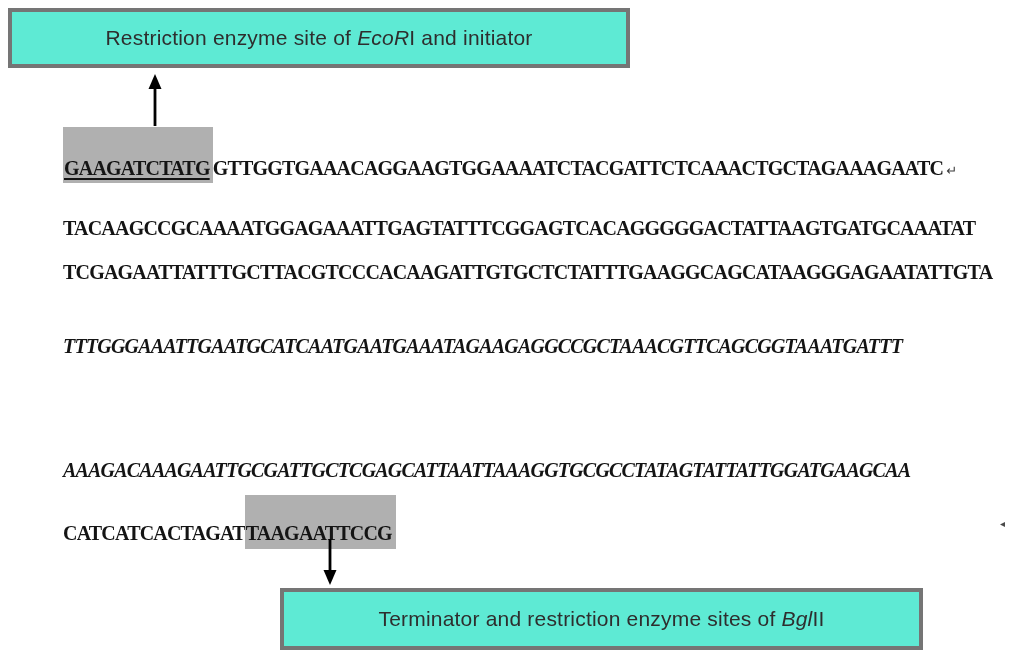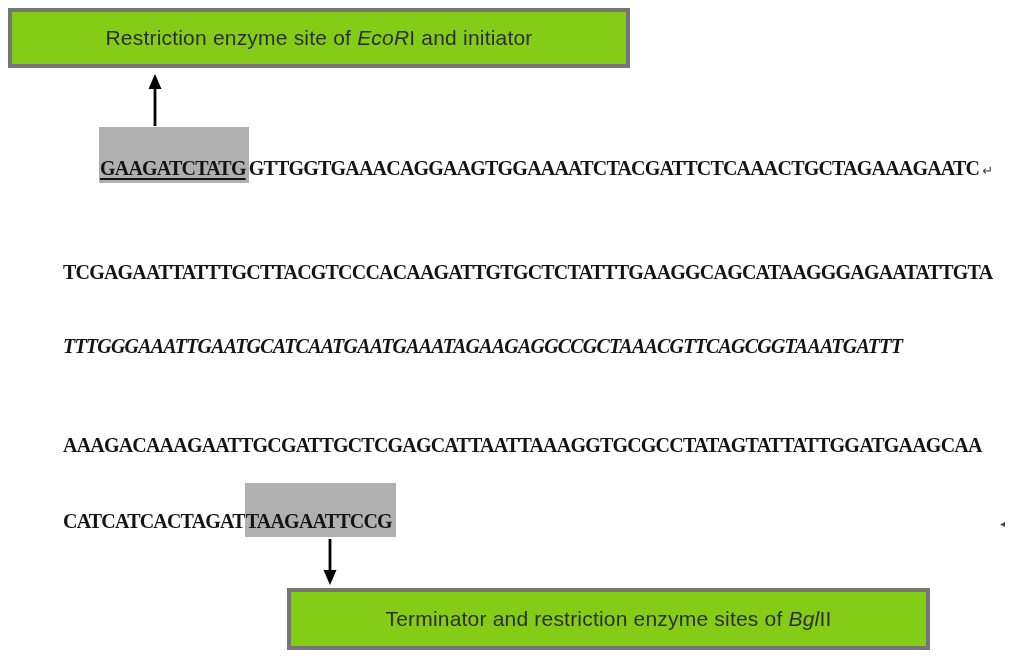--- a/index.html
+++ b/index.html
@@ -2,26 +2,26 @@
 <html><head>
 <meta charset="utf-8">
 <style>
   html,body { margin:0; padding:0; background:#ffffff; }
   .canvas {
     position:relative; width:1013px; height:657px; background:#ffffff;
     overflow:hidden; font-family:"Liberation Sans", sans-serif;
   }
   .label-box {
     position:absolute; box-sizing:border-box;
-    border:4px solid #757575; background:#84cc16;
+    border:4px solid #757575; background:#5eead4;
     display:flex; align-items:center; justify-content:center;
     font-size:21px; color:#2e2e2e; letter-spacing:0.2px;
   }
   .top-box    { left:8px;   top:8px;   width:622px; height:60px; }
-  .bottom-box { left:287px; top:588px; width:643px; height:62px; }
+  .bottom-box { left:280px; top:588px; width:643px; height:62px; }
   .label-box i { font-style:italic; }
 
   .seq-line {
     position:absolute; left:63px; white-space:nowrap;
     font-family:"Liberation Serif", serif; font-weight:700;
     font-size:20px; line-height:24px; letter-spacing:-0.8px; color:#141414;
   }
   .hl1 {
     background:#b0b0b0;
     padding:30px 3px 4px 1px;
@@ -52,27 +52,28 @@
 
   <div class="label-box top-box">
     <span><span>Restriction enzyme site of </span><i>EcoR</i><span>I and initiator</span></span>
   </div>
 
   <svg class="arrow" style="left:147px; top:74px;" width="16" height="52" xmlns="http://www.w3.org/2000/svg">
     <polygon points="8,0 14.5,15 1.5,15"></polygon>
     <rect x="6.6" y="13" width="2.8" height="39"></rect>
   </svg>
 
-  <div class="seq-line" style="top:156px;margin-left:36px;"><span class="hl1"><u>GAAGATCTATG</u></span><span>GTTGGTGAAACAGGAAGTGGAAAATCTACGATTCTCAAACTGCTAGAAAGAATC</span><span class="return-mark">↵</span></div>
+  <div class="seq-line" style="top:156px;"><span class="hl1"><u>GAAGATCTATG</u></span><span>GTTGGTGAAACAGGAAGTGGAAAATCTACGATTCTCAAACTGCTAGAAAGAATC</span><span class="return-mark">↵</span></div>
 
+  <div class="seq-line" style="top:216px;">TACAAGCCGCAAAATGGAGAAATTGAGTATTTCGGAGTCACAGGGGGACTATTAAGTGATGCAAATAT</div>
   <div class="seq-line" style="top:260px;">TCGAGAATTATTTGCTTACGTCCCACAAGATTGTGCTCTATTTGAAGGCAGCATAAGGGAGAATATTGTA</div>
   <div class="seq-line" style="top:334px;font-style:italic;">TTTGGGAAATTGAATGCATCAATGAATGAAATAGAAGAGGCCGCTAAACGTTCAGCGGTAAATGATTT</div>
-  <div class="seq-line" style="top:433px;">AAAGACAAAGAATTGCGATTGCTCGAGCATTAATTAAAGGTGCGCCTATAGTATTATTGGATGAAGCAA</div>
+  <div class="seq-line" style="top:458px;font-style:italic;">AAAGACAAAGAATTGCGATTGCTCGAGCATTAATTAAAGGTGCGCCTATAGTATTATTGGATGAAGCAA</div>
 
-  <div class="seq-line" style="top:509px;"><span>CATCATCACTAGAT</span><span class="hl7"><span>TAAGAATTCCG</span></span></div>
+  <div class="seq-line" style="top:521px;"><span>CATCATCACTAGAT</span><span class="hl7"><span>TAAGAATTCCG</span></span></div>
 
   <span class="end-mark">◂</span>
 
   <svg class="arrow" style="left:322px; top:539px;" width="16" height="46" xmlns="http://www.w3.org/2000/svg">
     <rect x="6.6" y="0" width="2.8" height="33"></rect>
     <polygon points="8,46 1.5,31 14.5,31"></polygon>
   </svg>
 
   <div class="label-box bottom-box">
     <span><span>Terminator and restriction enzyme sites of </span><i>Bgl</i><span>II</span></span>

